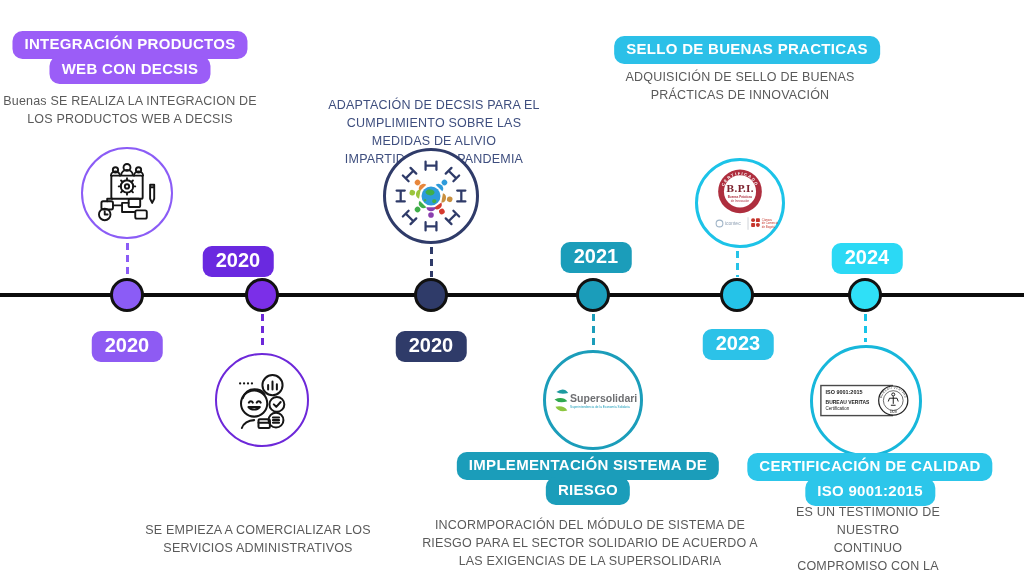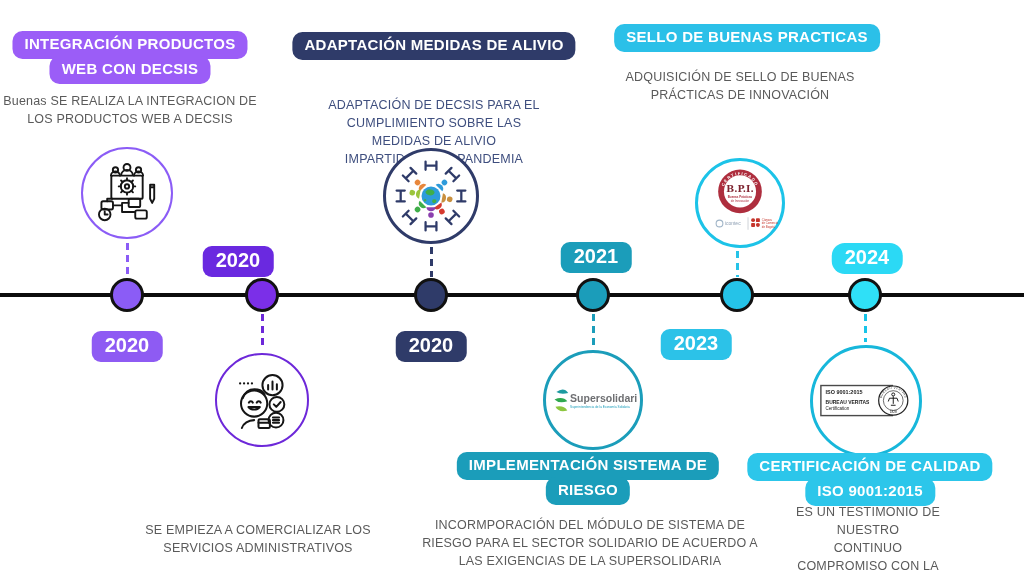--- a/index.html
+++ b/index.html
@@ -94,23 +94,20 @@
       <circle cx="56" cy="63" r="8.5"></circle>
         <path d="M52.5,60 h7 M52.5,63 h7 M52.5,66 h7"></path>
       <path d="M17,72 a15,12 0 0 1 14,-9"></path>
       <rect x="36" y="62" width="13" height="10" rx="1.5"></rect>
         <path d="M36,66 h13"></path>
     </svg>
   </div>
   <div class="desc" style="left:258px;top:521px;">SE EMPIEZA A COMERCIALIZAR LOS
 SERVICIOS ADMINISTRATIVOS</div>
 
-  <div class="title-stack" style="left:434px;top:32px;">
-    <span class="pill t3">ADAPTACIÓN MEDIDAS DE ALIVIO</span>
-  </div>
   <div class="desc navy" style="left:434px;top:68px;">ADAPTACIÓN DE DECSIS PARA EL
 CUMPLIMIENTO SOBRE LAS
 MEDIDAS DE ALIVIO
 IMPARTIDAS POR PANDEMIA</div>
   <div class="circle b3" style="left:383px;top:148px;width:96px;height:96px;">
     <svg viewBox="0 0 84 84" width="76" height="76">
       <g stroke="#2f3b69" stroke-width="2.5" stroke-linecap="round" fill="none">
         <g>
             <path d="M36,4 v9 M48,4 v9 M36,8.5 h12"></path>
           </g>
@@ -191,21 +188,21 @@
     </svg>
   </div>
   <div class="title-stack" style="left:588px;top:452px;">
     <span class="pill t4">IMPLEMENTACIÓN SISTEMA DE</span>
     <span class="pill t4">RIESGO</span>
   </div>
   <div class="desc" style="left:590px;top:516px;">INCORMPORACIÓN DEL MÓDULO DE SISTEMA DE
 RIESGO PARA EL SECTOR SOLIDARIO DE ACUERDO A
 LAS EXIGENCIAS DE LA SUPERSOLIDARIA</div>
 
-  <div class="title-stack" style="left:740px;top:24px;padding-left:14px;">
+  <div class="title-stack" style="left:740px;top:36px;padding-left:14px;">
     <span class="pill t5">SELLO DE BUENAS PRACTICAS</span>
   </div>
   <div class="desc" style="left:740px;top:68px;">ADQUISICIÓN DE SELLO DE BUENAS
 PRÁCTICAS DE INNOVACIÓN</div>
   <div class="circle b5" style="left:695px;top:158px;width:90px;height:90px;">
     <svg viewBox="0 0 92 92" width="82">
       <defs>
           <path id="bpiarc" d="M27.5,33 A18.5,18.5 0 0 1 64.5,33" fill="none"></path>
         </defs>
       <circle cx="46" cy="33" r="24.5" fill="#ae2e3e"></circle>
@@ -225,23 +222,23 @@
         <rect x="58.5" y="68.4" width="4.4" height="4.4" rx="1"></rect>
           <rect x="63.9" y="68.4" width="4.4" height="4.4" rx="2"></rect>
       </g>
       <text x="70.5" y="66" font-size="3.2" fill="#c5352c">Cámara</text>
       <text x="70.5" y="70" font-size="3.2" fill="#c5352c">de Comercio</text>
       <text x="70.5" y="74" font-size="3.2" fill="#c5352c">de Bogotá</text>
     </svg>
   </div>
   <div class="conn c5" style="left:736px;top:251px;height:26px;"></div>
   <div class="dot d5" style="left:720px;top:278px;"></div>
-  <div class="year y5" style="left:696px;top:329px;">2023</div>
-
-  <div class="year y6" style="left:867px;top:243px;border-radius:13px;">2024</div>
+  <div class="year y5" style="left:738px;top:329px;">2023</div>
+
+  <div class="year y6" style="left:867px;top:243px;">2024</div>
   <div class="dot d6" style="left:848px;top:278px;"></div>
   <div class="conn c6" style="left:864px;top:314px;height:28px;"></div>
   <div class="circle b6" style="left:810px;top:345px;width:112px;height:112px;">
     <svg viewBox="0 0 100 48" width="94">
       <defs>
           <path id="isoarc" d="M66.5,24 A12.5,12.5 0 0 1 91.5,24" fill="none"></path>
         </defs>
       <rect x="2" y="8" width="76" height="32" fill="#ffffff" stroke="#4a4a4a" stroke-width="1.5"></rect>
       <text x="7" y="17" font-size="5.8" font-weight="bold" fill="#1a1a1a">ISO 9001:2015</text>
       <text x="7" y="27.5" font-size="5.3" font-weight="bold" fill="#1a1a1a">BUREAU VERITAS</text>

